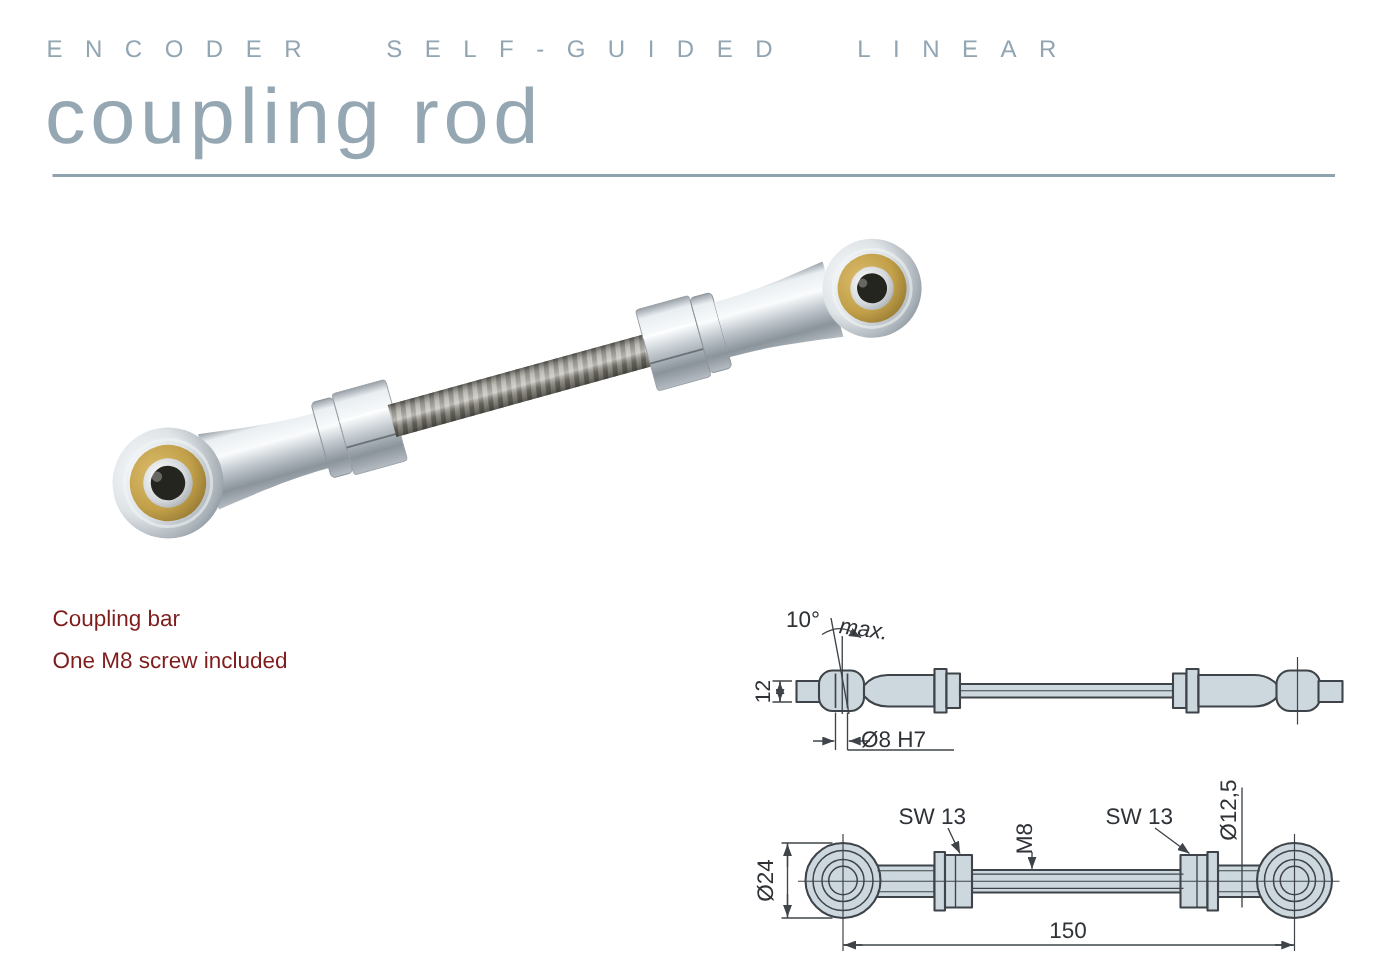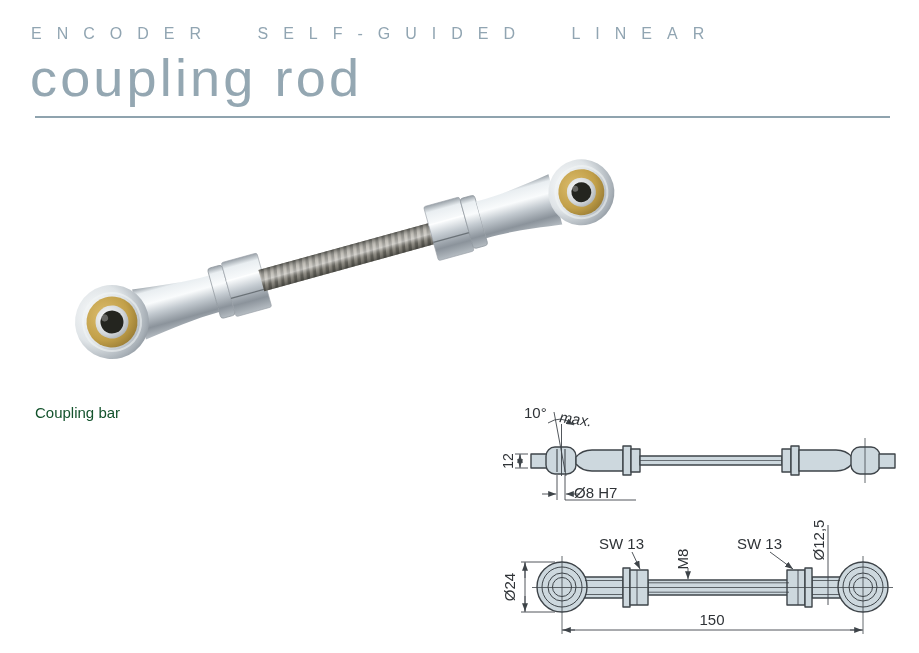--- a/index.html
+++ b/index.html
@@ -6,21 +6,21 @@
   .page{position:relative;width:919px;height:653px;background:#ffffff;overflow:hidden;
         font-family:"Liberation Sans",sans-serif;}
   
   .eyebrow{position:absolute;left:31px;top:25px;font-size:16px;letter-spacing:15px;
            word-spacing:22px;color:#91a5b2;font-weight:400;white-space:nowrap;}
   .title{position:absolute;left:30px;top:48px;font-size:52px;letter-spacing:3px;
          color:#94a7b2;font-weight:400;transform:scaleX(1.04);transform-origin:left top;
          white-space:nowrap;}
   .rule{position:absolute;left:35px;top:116px;width:855px;height:2px;background:#8fa3ae;}
   
-  .info{position:absolute;left:35px;top:399px;color:#14532d;font-size:15px;line-height:27.5px;}
+  .info{position:absolute;left:35px;top:399px;color:#7f1d1d;font-size:15px;line-height:27.5px;}
   .info div{white-space:nowrap;}
   
   .photo{position:absolute;left:40px;top:150px;}
   .dwg-top{position:absolute;left:478px;top:398px;}
   .dwg-bottom{position:absolute;left:475px;top:518px;}
   svg text{font-family:"Liberation Sans",sans-serif;fill:#2f3337;}
   .dimtxt{font-size:15px;}
   .dimtxt-sm{font-size:14px;}
   .ital{font-style:italic;}
 </style>
@@ -103,20 +103,21 @@
         <circle cx="487" cy="0" r="23" fill="url(#brassRad)"></circle>
         <circle cx="487" cy="0" r="14.5" fill="url(#steelRad)"></circle>
         <circle cx="487" cy="0" r="10" fill="#24251f"></circle>
         <circle cx="482" cy="-5" r="3" fill="#ffffff" opacity="0.3"></circle>
       </g>
     </g>
   </svg>
 
   <div class="info">
     <div>Coupling bar</div>
+    <div>One M8 screw included</div>
   </div>
 
   <svg class="dwg-top" width="437" height="117" viewBox="0 0 437 117">
     <defs>
       <marker id="arr" viewBox="0 0 8 6" refX="8" refY="3" markerWidth="8" markerHeight="6" markerUnits="userSpaceOnUse" orient="auto">
         <path d="M0,0 L8,3 L0,6 Z" fill="#3e4449"></path>
       </marker>
     </defs>
     <g stroke="#3e4449" stroke-width="1.4" fill="#cdd8de" stroke-linejoin="round">
       <rect x="53" y="56" width="17" height="14"></rect>

